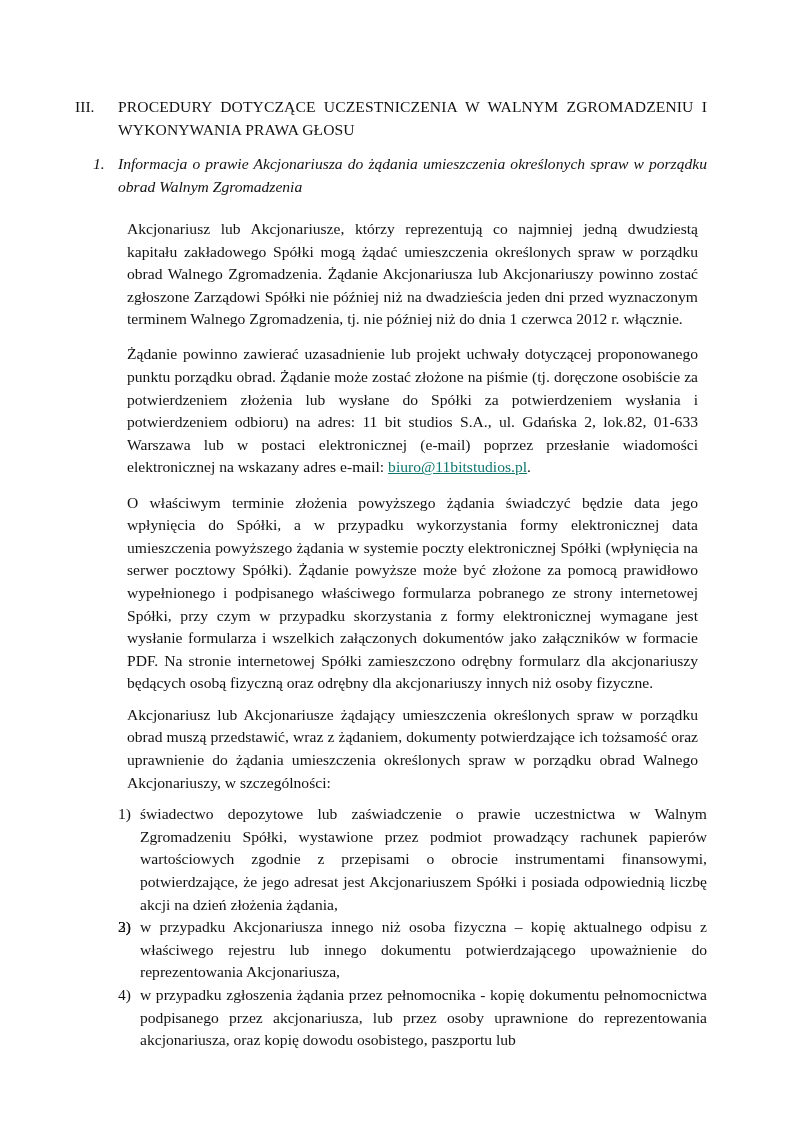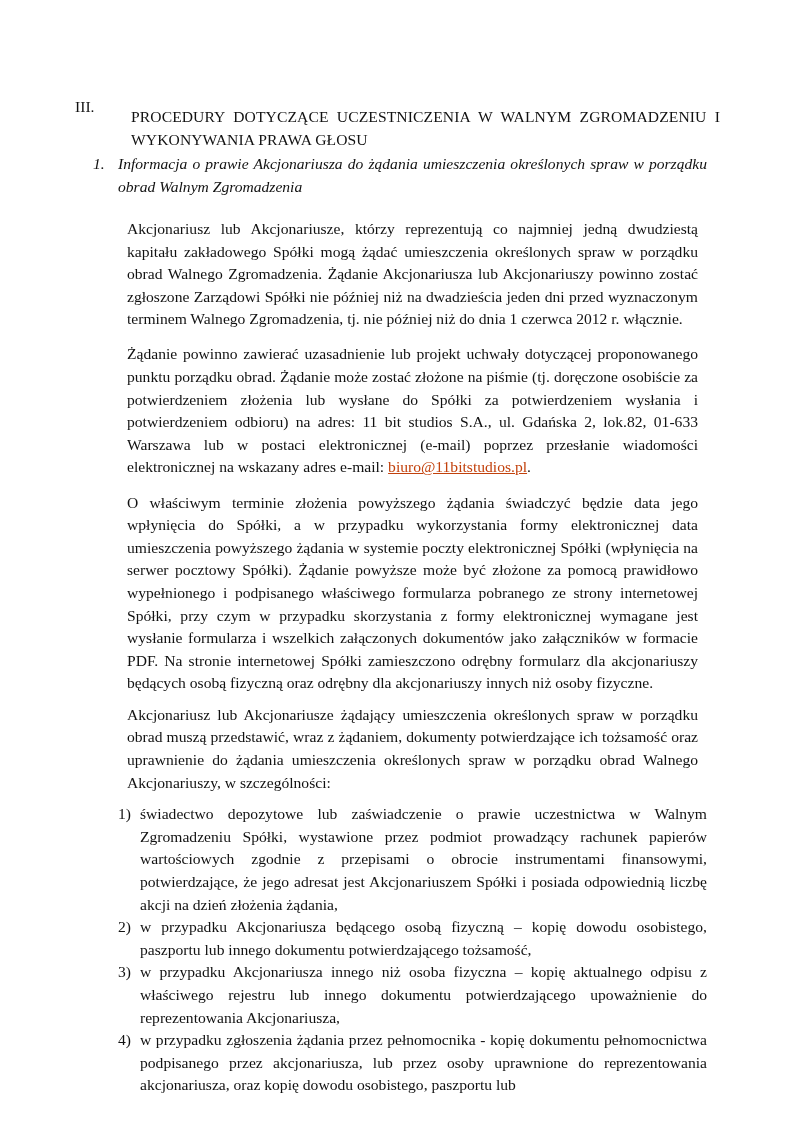--- a/index.html
+++ b/index.html
@@ -1,28 +1,28 @@
 <!DOCTYPE html>
 <html><head>
 <meta charset="utf-8">
 <style>
   html, body { margin: 0; padding: 0; background: #ffffff; }
   body { width: 800px; height: 1132px; position: relative; overflow: hidden;
          font-family: "Liberation Serif", "DejaVu Serif", serif; color: #111; }
   .page { position: absolute; left: 0; top: 0; width: 800px; height: 1132px; background: #fff; }
   .h-row { position: absolute; left: 75px; top: 95px; width: 632px; font-size: 15.6px; line-height: 23px; }
   .h-num { position: absolute; left: 0; top: 0; }
-  .h-text { position: absolute; left: 43px; top: 10px; width: 589px; text-align: justify; text-align-last: left; letter-spacing: 0.1px; margin-left: 13px; }
+  .h-text { position: absolute; left: 43px; top: 0; width: 589px; text-align: justify; text-align-last: left; letter-spacing: 0.1px; }
   .sub-row { position: absolute; left: 93px; top: 152px; width: 614px; font-size: 15.6px; line-height: 23px; font-style: italic; }
   .sub-num { position: absolute; left: 0; top: 0; }
   .sub-text { position: absolute; left: 25px; top: 0; width: 589px; text-align: justify; }
   .body { position: absolute; left: 118px; width: 589px; font-size: 15.6px; line-height: 22.6px; }
   .body p { margin: 9px; text-align: justify; }
   .body p.gap { margin-bottom: 12.5px; }
-  .email { text-decoration: underline; color: #c2410c; }
+  .email { text-decoration: underline; color: #0f766e; }
   ol.req { list-style: none; margin: 0; padding: 0; }
   ol.req li { position: relative; padding-left: 22px; text-align: justify; }
   ol.req li .num { position: absolute; left: 0; top: 0; }
 </style>
 </head>
 <body>
 
 <div class="page">
 
   <div class="h-row">
@@ -35,19 +35,19 @@
     <span class="sub-text">Informacja o prawie Akcjonariusza do żądania umieszczenia określonych spraw w porządku obrad Walnym Zgromadzenia</span>
   </div>
 
   <div class="body" style="top:209px;">
     <p class="gap">Akcjonariusz lub Akcjonariusze, którzy reprezentują co najmniej jedną dwudziestą kapitału zakładowego Spółki mogą żądać umieszczenia określonych spraw w porządku obrad Walnego Zgromadzenia. Żądanie Akcjonariusza lub Akcjonariuszy powinno zostać zgłoszone Zarządowi Spółki nie później niż na dwadzieścia jeden dni przed wyznaczonym terminem Walnego Zgromadzenia, tj. nie później niż do dnia 1 czerwca 2012 r. włącznie.</p>
     <p class="gap"><span>Żądanie powinno zawierać uzasadnienie lub projekt uchwały dotyczącej proponowanego punktu porządku obrad. Żądanie może zostać złożone na piśmie (tj. doręczone osobiście za potwierdzeniem złożenia lub wysłane do Spółki za potwierdzeniem wysłania i potwierdzeniem odbioru) na adres: 11 bit studios S.A., ul. Gdańska 2, lok.82, 01-633 Warszawa lub w postaci elektronicznej (e-mail) poprzez przesłanie wiadomości elektronicznej na wskazany adres e-mail: </span><a class="email">biuro@11bitstudios.pl</a><span>.</span></p>
     <p>O właściwym terminie złożenia powyższego żądania świadczyć będzie data jego wpłynięcia do Spółki, a w przypadku wykorzystania formy elektronicznej data umieszczenia powyższego żądania w systemie poczty elektronicznej Spółki (wpłynięcia na serwer pocztowy Spółki). Żądanie powyższe może być złożone za pomocą prawidłowo wypełnionego i podpisanego właściwego formularza pobranego ze strony internetowej Spółki, przy czym w przypadku skorzystania z formy elektronicznej wymagane jest wysłanie formularza i wszelkich załączonych dokumentów jako załączników w formacie PDF. Na stronie internetowej Spółki zamieszczono odrębny formularz dla akcjonariuszy będących osobą fizyczną oraz odrębny dla akcjonariuszy innych niż osoby fizyczne.</p>
     <p>Akcjonariusz lub Akcjonariusze żądający umieszczenia określonych spraw w porządku obrad muszą przedstawić, wraz z żądaniem, dokumenty potwierdzające ich tożsamość oraz uprawnienie do żądania umieszczenia określonych spraw w porządku obrad Walnego Akcjonariuszy, w szczególności:</p>
     <ol class="req">
       <li><span class="num">1)</span><span>świadectwo depozytowe lub zaświadczenie o prawie uczestnictwa w Walnym Zgromadzeniu Spółki, wystawione przez podmiot prowadzący rachunek papierów wartościowych zgodnie z przepisami o obrocie instrumentami finansowymi, potwierdzające, że jego adresat jest Akcjonariuszem Spółki i posiada odpowiednią liczbę akcji na dzień złożenia żądania,</span></li>
-      <li><span class="num">2)</span><span>w przypadku Akcjonariusza będącego osobą fizyczną – kopię dowodu osobistego, paszportu lub innego dokumentu potwierdzającego tożsamość,</span></li>
+      <li><span class="num">2)</span></li>
       <li><span class="num">3)</span><span>w przypadku Akcjonariusza innego niż osoba fizyczna – kopię aktualnego odpisu z właściwego rejestru lub innego dokumentu potwierdzającego upoważnienie do reprezentowania Akcjonariusza,</span></li>
       <li><span class="num">4)</span><span>w przypadku zgłoszenia żądania przez pełnomocnika - kopię dokumentu pełnomocnictwa podpisanego przez akcjonariusza, lub przez osoby uprawnione do reprezentowania akcjonariusza, oraz kopię dowodu osobistego, paszportu lub</span></li>
     </ol>
   </div>
 
 </div>
 
 </body></html>

